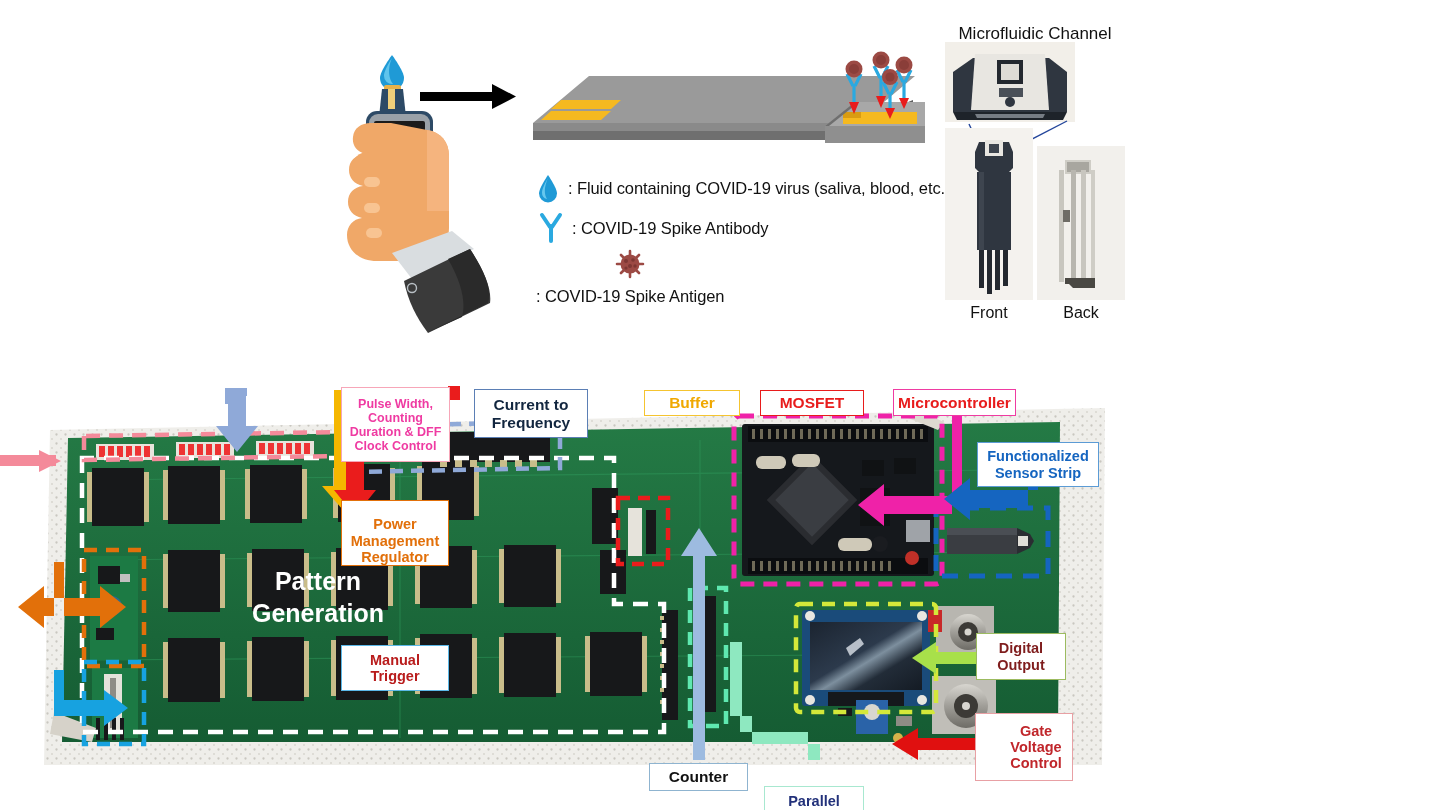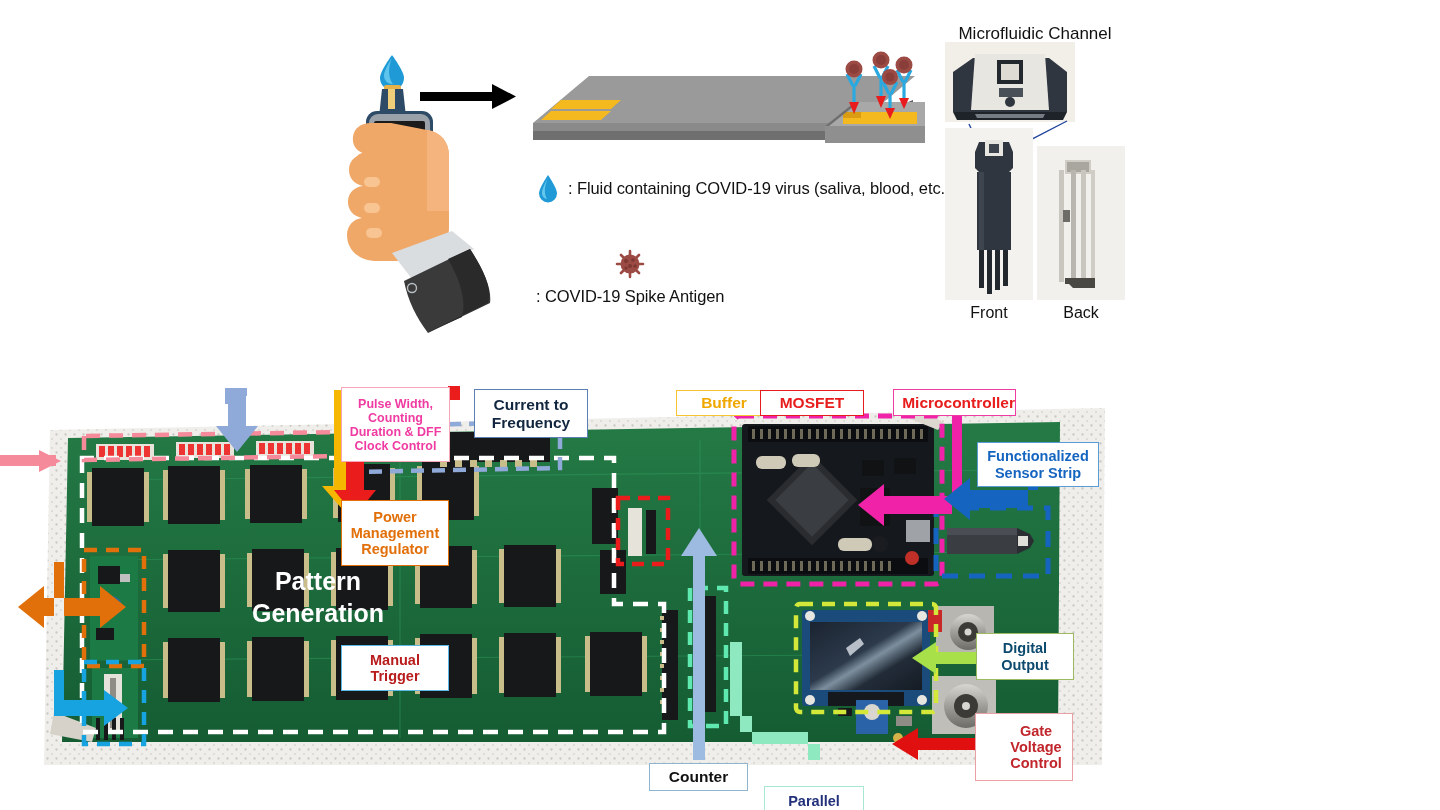--- a/index.html
+++ b/index.html
@@ -162,20 +162,27 @@
     </div>
 
     <div class="legend-row" style="left:536px;top:173px;">
       <svg width="24" height="30" viewBox="0 0 24 30">
         <path d="M12 2 C12 2 3 15 3 20.5 A9 9 0 0 0 21 20.5 C21 15 12 2 12 2 Z" fill="#1f9ad6"></path>
         <path d="M12 5 C12 5 6 15 6 19.5 A6.5 6.5 0 0 0 11 26 C8 21 8 14 12 5 Z" fill="#67c8ee"></path>
       </svg>
       <span class="legend-text">: Fluid containing COVID-19 virus (saliva, blood, etc.)</span>
     </div>
 
+    <div class="legend-row" style="left:538px;top:212px;">
+      <svg width="26" height="32" viewBox="0 0 26 32">
+        <path d="M4 3 L12 15 M22 3 L14 15" stroke="#2aa9e0" stroke-width="4" fill="none" stroke-linecap="round"></path>
+        <path d="M13 14 L13 29" stroke="#2aa9e0" stroke-width="4" stroke-linecap="round"></path>
+      </svg>
+      <span class="legend-text">: COVID-19 Spike Antibody</span>
+    </div>
 
     <div class="legend-row" style="left:536px;top:249px;flex-direction:column;">
       <svg width="30" height="30" viewBox="0 0 30 30">
         <g stroke="#9c4a44" stroke-width="2.6" stroke-linecap="round">
           <path d="M15 2 L15 6 M15 24 L15 28 M2 15 L6 15 M24 15 L28 15
                    M6 6 L9 9 M21 21 L24 24 M24 6 L21 9 M9 21 L6 24"></path>
         </g>
         <circle cx="15" cy="15" r="9.5" fill="#9c4a44"></circle>
         <g fill="#7d3733">
           <circle cx="11" cy="12" r="2"></circle>
@@ -720,43 +727,43 @@
         <div class="lbl" style="left: 341px; top: 27px; width: 109px; height: 75px; color: rgb(239, 59, 162); border-color: rgb(247, 166, 184); font-size: 12.5px;">
           <span>Pulse Width,</span>
           <span>Counting</span>
           <span>Duration &amp; DFF</span>
           <span>Clock Control</span>
         </div>
         <div class="lbl" style="left: 474px; top: 29px; width: 114px; height: 49px; color: rgb(18, 38, 63); border-color: rgb(91, 127, 181); font-size: 15.5px;">
           <span>Current to</span>
           <span>Frequency</span>
         </div>
-        <div class="lbl" style="left: 676px; top: 30px; width: 96px; height: 26px; color: rgb(240, 168, 0); border-color: rgb(245, 196, 48); font-size: 15.5px; text-align: center;">
+        <div class="lbl" style="left: 644px; top: 30px; width: 96px; height: 26px; color: rgb(240, 168, 0); border-color: rgb(245, 196, 48); font-size: 15.5px; text-align: center;">
           <span>Buffer</span>
         </div>
         <div class="lbl" style="left: 760px; top: 30px; width: 104px; height: 26px; color: rgb(232, 28, 28); border-color: rgb(232, 28, 28); font-size: 15.5px;">
           <span>MOSFET</span>
         </div>
-        <div class="lbl" style="left: 893px; top: 29px; width: 123px; height: 27px; color: rgb(232, 28, 28); border-color: rgb(239, 59, 162); font-size: 15.5px; align-items: flex-end;">
+        <div class="lbl" style="left: 893px; top: 29px; width: 123px; height: 27px; color: rgb(232, 28, 28); border-color: rgb(239, 59, 162); font-size: 15.5px;">
           <span>Microcontroller</span>
         </div>
         <div class="lbl" style="left: 977px; top: 82px; width: 122px; height: 45px; color: rgb(21, 101, 192); border-color: rgb(91, 155, 213); font-size: 14.5px; text-align: center;">
           <span>Functionalized</span>
           <span>Sensor Strip</span>
         </div>
-        <div class="lbl" style="left: 341px; top: 140px; width: 108px; height: 66px; color: rgb(226, 112, 10); border-color: rgb(226, 112, 10); font-size: 14.5px;">
+        <div class="lbl" style="left: 341px; top: 140px; width: 108px; height: 66px; color: rgb(226, 112, 10); border-color: rgb(226, 112, 10); font-size: 14.5px; justify-content: flex-end;">
           <span>Power</span>
           <span>Management</span>
           <span>Regulator</span>
         </div>
         <div class="lbl" style="left: 341px; top: 277px; width: 108px; height: 46px; color: #b91c1c; border-color: rgb(91, 184, 232); font-size: 14.5px; margin-top: 8px;">
           <span>Manual</span>
           <span>Trigger</span>
         </div>
-        <div class="lbl" style="left: 976px; top: 273px; width: 98px; height: 47px; color: #0c4a6e; border-color: rgb(156, 187, 96); font-size: 14.5px;">
+        <div class="lbl" style="left: 976px; top: 273px; width: 90px; height: 47px; color: #7f1d1d; border-color: rgb(156, 187, 96); font-size: 14.5px;">
           <span>Digital</span>
           <span>Output</span>
         </div>
         <div class="lbl" style="left: 975px; top: 353px; width: 98px; height: 68px; color: rgb(192, 38, 43); border-color: rgb(232, 160, 164); font-size: 14.5px; padding-left: 24px;">
           <span>Gate</span>
           <span>Voltage</span>
           <span>Control</span>
         </div>
         <div class="lbl" style="left: 649px; top: 403px; width: 99px; height: 28px; color: rgb(17, 17, 17); border-color: rgb(143, 180, 208); font-size: 15.5px;">
           <span>Counter</span>

